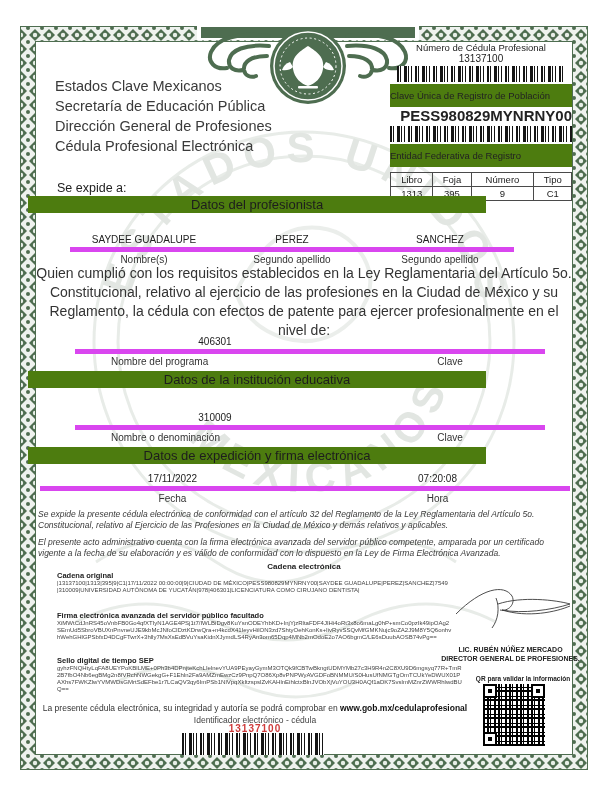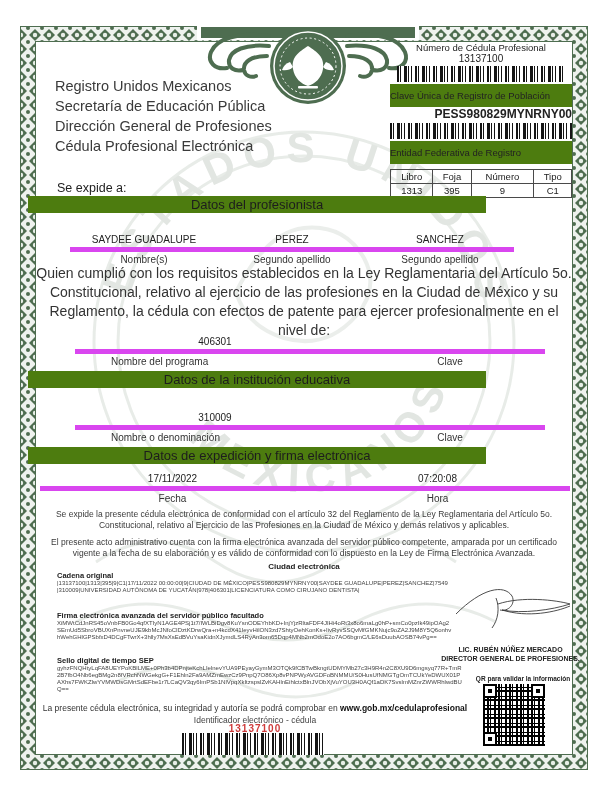--- a/index.html
+++ b/index.html
@@ -12,21 +12,21 @@
   #wm-clip{position:absolute;left:36px;top:42px;width:536px;height:712px;overflow:hidden;z-index:1;}
   
   #emblem{position:absolute;left:197px;top:22px;z-index:3;}
   
   .abs{position:absolute;z-index:4;}
 
   .agency{left:55px;top:76px;width:330px;font-size:14.5px;line-height:20px;color:#3a3a3a;}
 
   .hdr-right{left:390px;top:42px;width:182px;font-size:9.5px;color:#222;}
   .hdr-right .c{text-align:center;}
-  .hdr-right .r{text-align:right;font-weight:bold;font-size:12px;}
+  .hdr-right .r{text-align:right;font-weight:bold;font-size:15px;}
   .strip{background:#4d7c0f;text-align:left;padding:6px 0;margin-top:2px;}
   .barcode{height:16px;margin:2px auto;background:repeating-linear-gradient(90deg,#141414 0 2px,#fff 2px 3px,#141414 3px 4px,#fff 4px 7px,#141414 7px 10px,#fff 10px 11px,#141414 11px 12px,#fff 12px 14px,#141414 14px 15px,#fff 15px 18px);}
   .reg-table{border-collapse:collapse;width:100%;margin-top:5px;font-size:9.5px;}
   .reg-table td,.reg-table th{border:1px solid #4a4a4a;padding:1px 2px;text-align:center;font-weight:normal;}
 
   .issued-to{left:57px;top:181px;font-size:12.5px;color:#222;text-align:right;}
 
   .secbar{left:28px;width:458px;height:17px;background:#4d7c0f;color:#1d1d1d;font-size:13px;text-align:center;line-height:17px;}
   #bar1{top:196px;} #bar2{top:371px;} #bar3{top:447px;}
 
@@ -45,21 +45,21 @@
   .progrow .uline .cd{text-align:center;}
   .progrow .lbls{display:grid;grid-template-columns:1fr 190px;}
   .progrow .lbls .nm{text-align:left;padding-left:36px;}
   .progrow .lbls .cd{text-align:center;}
   #program{left:75px;top:336px;}
   #institution{left:75px;top:412px;}
 
   #daterow{left:40px;top:473px;width:530px;}
   #daterow .uline,#daterow .lbls{display:grid;grid-template-columns:1fr 1fr;text-align:center;}
 
-  .legal{width:532px;left:38px;text-align:center;font-size:8.5px;line-height:11px;color:#3a3a3a;}
+  .legal{width:532px;left:38px;font-size:8.5px;line-height:11px;color:#3a3a3a;font-style:italic;}
   #legal1{top:509px;} #legal2{top:537px;}
   #firma-head{left:34px;top:562px;width:540px;text-align:center;font-size:8px;font-weight:bold;color:#222;}
 
   .tinyblock{font-size:6px;line-height:7px;color:#444;word-break:break-all;}
   .tinyblock .bt{font-size:7.5px;font-weight:bold;color:#222;margin-bottom:1px;word-break:normal;}
   #cadena{left:57px;top:572px;width:392px;}
   #firmablk{left:57px;top:612px;width:396px;}
   #selloblk{left:57px;top:657px;width:405px;}
 
   #signature{left:452px;top:580px;}
@@ -148,21 +148,21 @@
     <circle cx="111" cy="44" r="28" fill="none" stroke="#ffffff" stroke-width="1" stroke-dasharray="2,2.6"></circle>
     <g fill="#ffffff">
       <path d="M111,24 c-9,6 -17,11 -15,23 c1.5,9 8,15 15,17 c7,-2 13.5,-8 15,-17 c2,-12 -6,-17 -15,-23 z"></path>
       <path d="M93,40 q-6,2 -8,8 q7,1 11,-3 z"></path>
       <path d="M129,40 q6,2 8,8 q-7,1 -11,-3 z"></path>
       <rect x="101" y="64" width="20" height="2.5" rx="1"></rect>
     </g>
   </svg>
 
   <div class="abs agency">
-    <div>Registro Unidos Mexicanos</div>
+    <div>Estados Clave Mexicanos</div>
     <div>Secretaría de Educación Pública</div>
     <div>Dirección General de Profesiones</div>
     <div>Cédula Profesional Electrónica</div>
   </div>
 
   <div class="abs hdr-right">
     <div class="c">Número de Cédula Profesional</div>
     <div class="c" style="font-size:10px;">13137100</div>
     <div class="barcode" style="width:168px;"></div>
     <div class="strip">Clave Única de Registro de Población</div>
@@ -237,21 +237,21 @@
     </div>
     <div class="lbls lbl">
       <span>Fecha</span>
       <span>Hora</span>
     </div>
   </div>
 
   <div id="legal1" class="abs legal">Se expide la presente cédula electrónica de conformidad con el artículo 32 del Reglamento de la Ley Reglamentaria del Artículo 5o. Constitucional, relativo al Ejercicio de las Profesiones en la Ciudad de México y demás relativos y aplicables.</div>
   <div id="legal2" class="abs legal">El presente acto administrativo cuenta con la firma electrónica avanzada del servidor público competente, amparada por un certificado vigente a la fecha de su elaboración y es válido de conformidad con lo dispuesto en la Ley de Firma Electrónica Avanzada.</div>
 
-  <div id="firma-head" class="abs">Ciudad electrónica</div>
+  <div id="firma-head" class="abs">Cadena electrónica</div>
 
   <div id="cadena" class="abs tinyblock">
     <div class="bt">Cadena original</div>
     <div>|13137100|1313|395|9|C1|17/11/2022 00:00:00|9|CIUDAD DE MÉXICO|PESS980829MYNRNY00|SAYDEE GUADALUPE|PEREZ|SANCHEZ|7549|310009|UNIVERSIDAD AUTÓNOMA DE YUCATÁN|978|406301|LICENCIATURA COMO CIRUJANO DENTISTA|</div>
   </div>
 
   <svg id="signature" class="abs" width="122" height="58" viewBox="0 0 122 58">
     <g fill="none" stroke="#3a3a3a" stroke-width="0.9">
       <path d="M4,34 C30,8 52,4 60,16 C64,24 56,32 48,30"></path>
       <path d="M46,24 C70,16 104,20 118,24 C100,30 70,34 50,30"></path>

